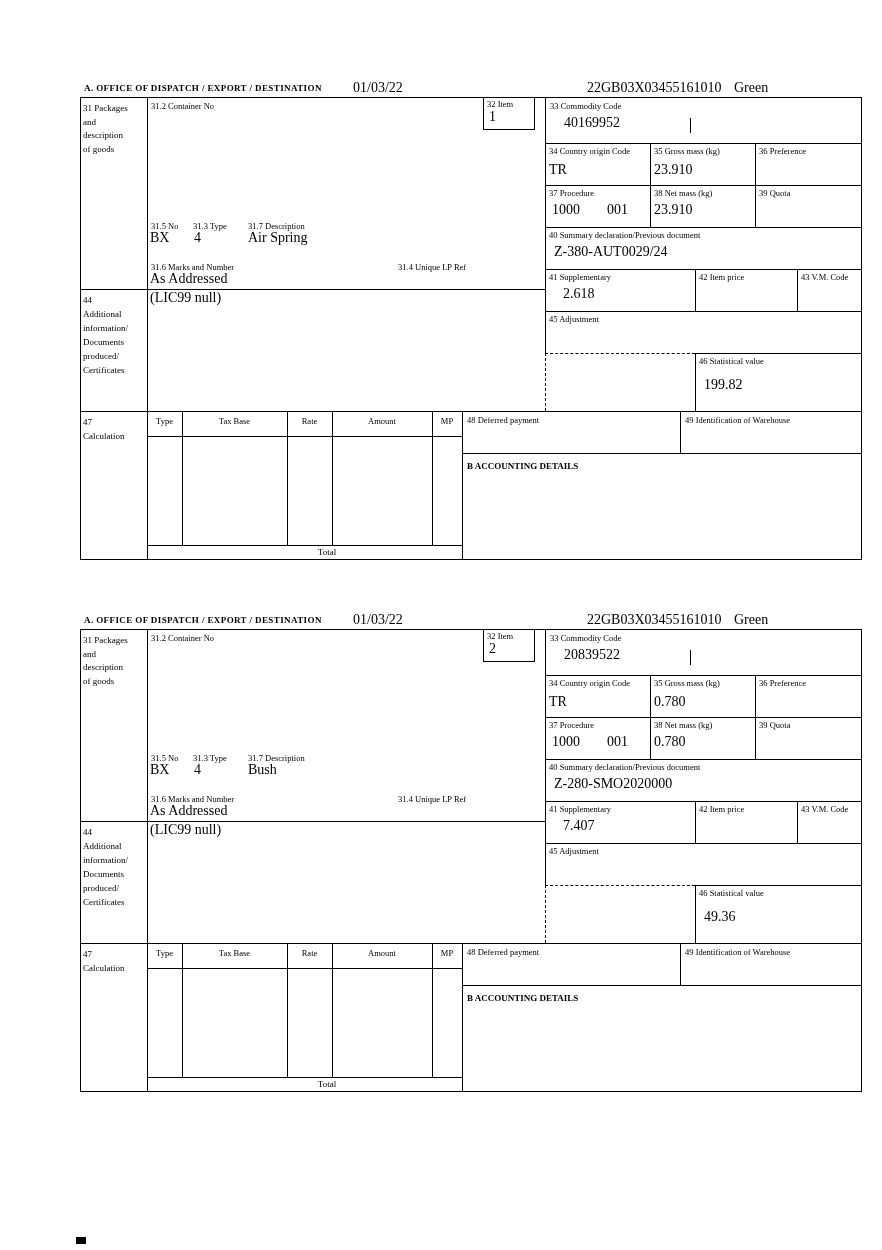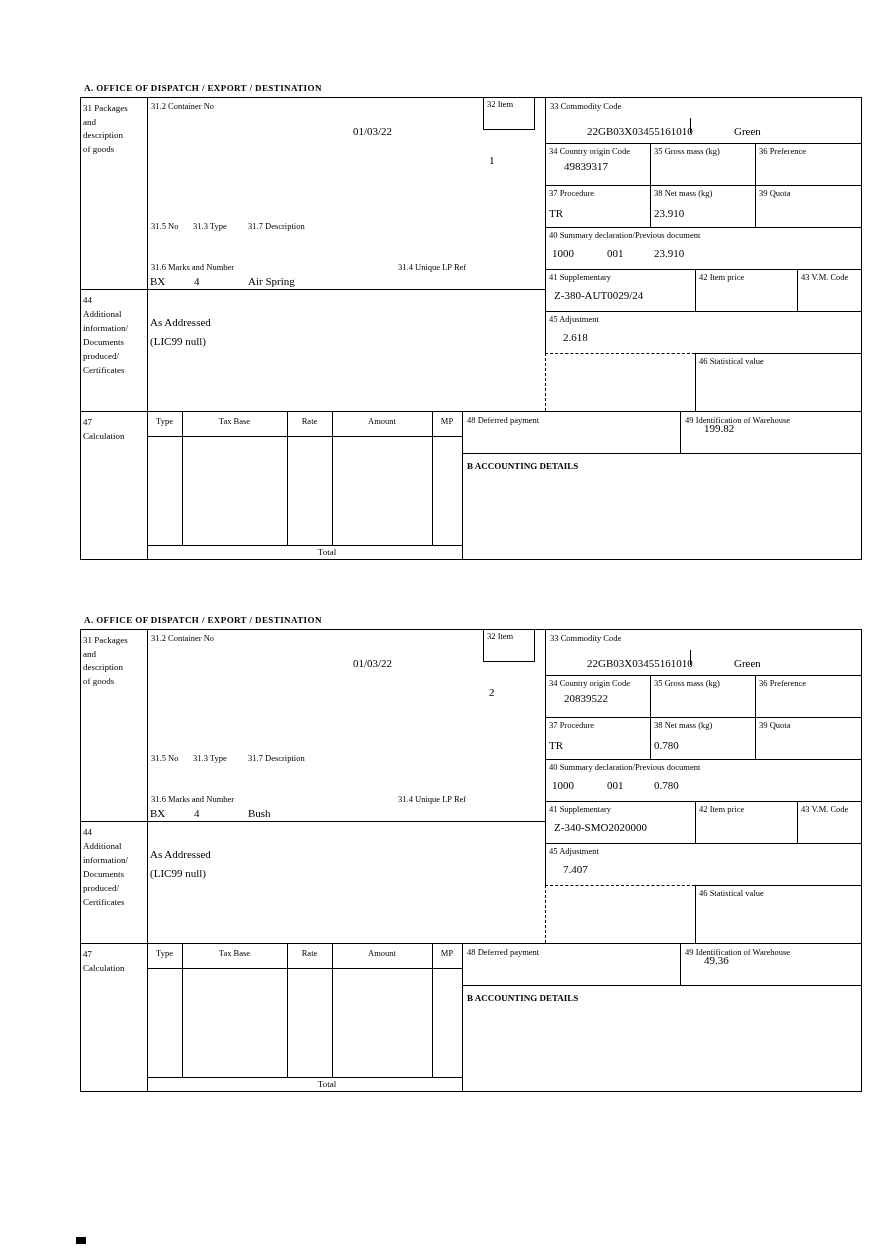--- a/index.html
+++ b/index.html
@@ -5,21 +5,21 @@
   * { margin:0; padding:0; box-sizing:border-box; }
   html,body { background:#e9e9e9; }
   body { font-family:"Liberation Serif", serif; color:#000; }
   .page { position:relative; width:882px; height:1250px; background:#ffffff; margin:0 auto; overflow:hidden; }
   section.sad { position:absolute; left:80px; width:783px; height:482px; }
   .page section.sad:nth-of-type(1) { top:80px; }
   .page section.sad:nth-of-type(2) { top:612px; }
   .a  { position:absolute; }
   .lbl  { font-size:8.5px; line-height:10px; white-space:nowrap; }
   .lblp { font-size:9px;  line-height:13.5px; white-space:pre-line; }
-  .val  { font-size:11px; line-height:14px; white-space:nowrap;margin-top:43px; }
+  .val  { font-size:14px; line-height:14px; white-space:nowrap; }
   .th   { font-size:8.5px; line-height:10px; text-align:center; white-space:nowrap; }
   .b    { font-weight:bold; }
   .ctr  { text-align:center; }
   .hl { height:0; border-top:1px solid #000; }
   .vl { width:0; border-left:1px solid #000; }
   .hl.dash { border-top-style:dashed; }
   .vl.dash { border-left-style:dashed; }
   .frame { border:1px solid #000; }
   .box32 { border:1px solid #000; border-top:none; }
   .mark { background:#000; }
@@ -59,21 +59,21 @@
   <div class="a vl" style="left:570px;top:63px;height:42px"></div>
   <div class="a vl" style="left:675px;top:63px;height:42px"></div>
   <div class="a vl" style="left:570px;top:105px;height:42px"></div>
   <div class="a vl" style="left:675px;top:105px;height:42px"></div>
   <div class="a vl" style="left:615px;top:189px;height:42px"></div>
   <div class="a vl" style="left:717px;top:189px;height:42px"></div>
   <div class="a vl" style="left:615px;top:273px;height:58px"></div>
   <div class="a vl" style="left:610px;top:38px;height:15px"></div>
 
   <div class="a lbl" style="left:470px;top:21px">33 Commodity Code</div>
-  <div class="a val" style="left:484px;top:36px">49839317</div>
+  <div class="a val" style="left:484px;top:36px">40169952</div>
   <div class="a lbl" style="left:469px;top:66px">34 Country origin Code</div>
   <div class="a val" style="left:469px;top:83px">TR</div>
   <div class="a lbl" style="left:574px;top:66px">35 Gross mass (kg)</div>
   <div class="a val" style="left:574px;top:83px">23.910</div>
   <div class="a lbl" style="left:679px;top:66px">36 Preference</div>
   <div class="a lbl" style="left:469px;top:108px">37 Procedure</div>
   <div class="a val" style="left:472px;top:123px">1000</div>
   <div class="a val" style="left:527px;top:123px">001</div>
   <div class="a lbl" style="left:574px;top:108px">38 Net mass (kg)</div>
   <div class="a val" style="left:574px;top:123px">23.910</div>
@@ -177,21 +177,21 @@
   <div class="a lbl" style="left:574px;top:66px">35 Gross mass (kg)</div>
   <div class="a val" style="left:574px;top:83px">0.780</div>
   <div class="a lbl" style="left:679px;top:66px">36 Preference</div>
   <div class="a lbl" style="left:469px;top:108px">37 Procedure</div>
   <div class="a val" style="left:472px;top:123px">1000</div>
   <div class="a val" style="left:527px;top:123px">001</div>
   <div class="a lbl" style="left:574px;top:108px">38 Net mass (kg)</div>
   <div class="a val" style="left:574px;top:123px">0.780</div>
   <div class="a lbl" style="left:679px;top:108px">39 Quota</div>
   <div class="a lbl" style="left:469px;top:150px">40 Summary declaration/Previous document</div>
-  <div class="a val" style="left:474px;top:165px">Z-340-SMO2020000</div>
+  <div class="a val" style="left:474px;top:165px">Z-280-SMO2020000</div>
   <div class="a lbl" style="left:469px;top:192px">41 Supplementary</div>
   <div class="a val" style="left:483px;top:207px">7.407</div>
   <div class="a lbl" style="left:619px;top:192px">42 Item price</div>
   <div class="a lbl" style="left:721px;top:192px">43 V.M. Code</div>
   <div class="a lbl" style="left:469px;top:234px">45 Adjustment</div>
   <div class="a lbl" style="left:619px;top:276px">46 Statistical value</div>
   <div class="a val" style="left:624px;top:298px">49.36</div>
 
   <div class="a lblp" style="left:3px;top:22px;width:62px">31 Packages
 and

